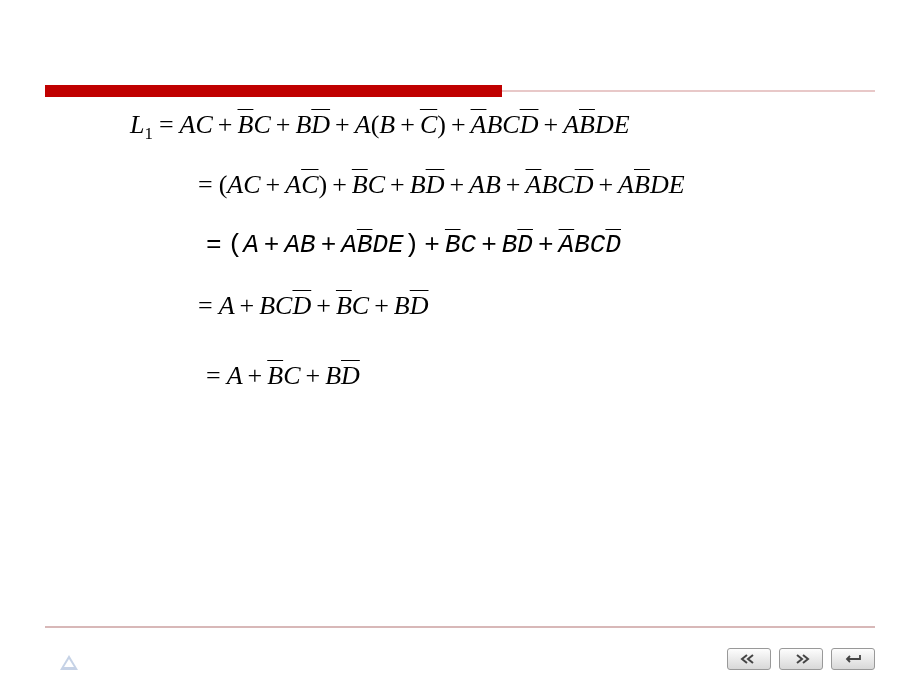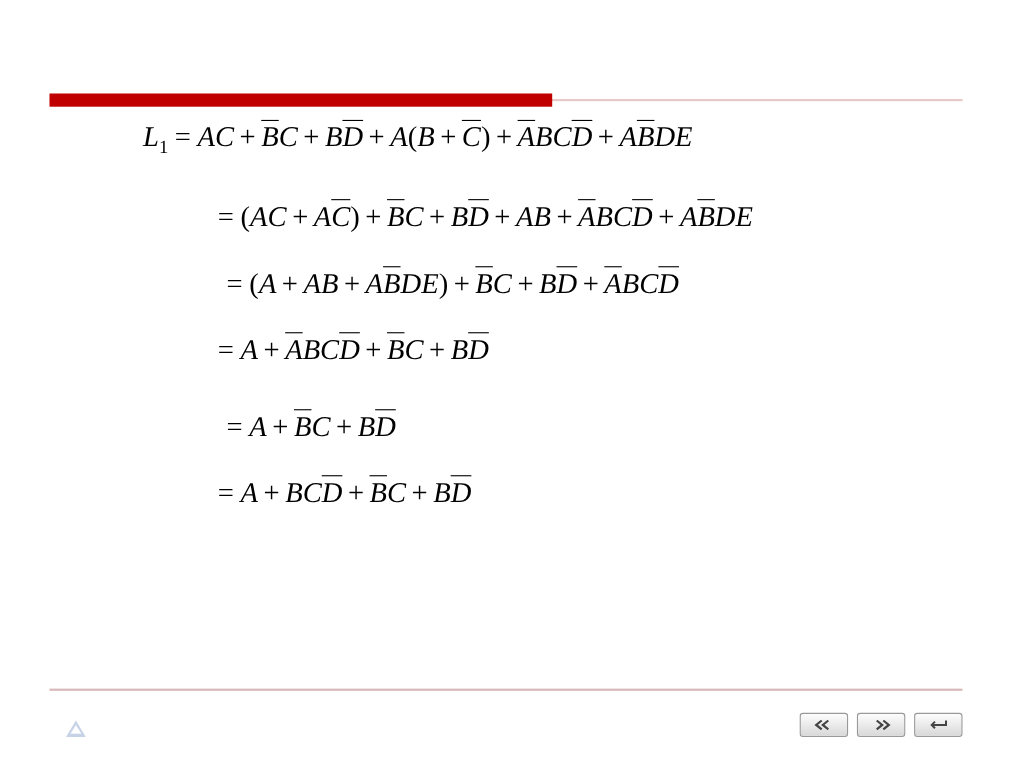--- a/index.html
+++ b/index.html
@@ -50,22 +50,22 @@
       line-height: 1.2;
     }
     .ov { text-decoration: overline; text-decoration-thickness: 1px; display: inline-block; padding-top: 1px; }
     .sub { font-size: 0.65em; vertical-align: sub; font-style: normal; }
     .eq { font-style: normal; padding: 0 6px; }
     .plus { font-style: normal; padding: 0 5px; }
     .lp, .rp { font-style: normal; }
     .indent1 { padding-left: 62px; }
     .indent2 { padding-left: 70px; }
     .l1 { margin-top: 0; font-family: Liberation Serif, serif; }
-    .l2 { margin-top: 36px; }
-    .l3 { margin-top: 28px; }
+    .l2 { margin-top: 24px; }
+    .l3 { margin-top: 28px; font-family: Liberation Mono, monospace; }
     .l4 { margin-top: 28px; }
     .l5 { margin-top: 28px; }
     .l6 { margin-top: 38px; }
 
     .bottom-line {
       position: absolute;
       left: 45px;
       right: 45px;
       bottom: 62px;
       height: 2px;
@@ -131,30 +131,27 @@
   </div>
 
   <div class="eqline l2 indent1">
     <span class="eq">=</span><span class="lp">(</span><span>AC</span><span class="plus">+</span><span>A</span><span class="ov">C</span><span class="rp">)</span><span class="plus">+</span><span class="ov">B</span><span>C</span><span class="plus">+</span><span>B</span><span class="ov">D</span><span class="plus">+</span><span>AB</span><span class="plus">+</span><span class="ov">A</span><span>BC</span><span class="ov">D</span><span class="plus">+</span><span>A</span><span class="ov">B</span><span>DE</span>
   </div>
 
   <div class="eqline l3 indent2">
     <span class="eq">=</span><span class="lp">(</span><span>A</span><span class="plus">+</span><span>AB</span><span class="plus">+</span><span>A</span><span class="ov">B</span><span>DE</span><span class="rp">)</span><span class="plus">+</span><span class="ov">B</span><span>C</span><span class="plus">+</span><span>B</span><span class="ov">D</span><span class="plus">+</span><span class="ov">A</span><span>BC</span><span class="ov">D</span>
   </div>
 
-  <div class="eqline l4 indent1">
-    <span class="eq">=</span><span>A</span><span class="plus">+</span><span class="ov">A</span><span>BC</span><span class="ov">D</span><span class="plus">+</span><span class="ov">B</span><span>C</span><span class="plus">+</span><span>B</span><span class="ov">D</span>
+
+  <div class="eqline l5 indent1">
+    <span class="eq">=</span><span>A</span><span class="plus">+</span><span>BC</span><span class="ov">D</span><span class="plus">+</span><span class="ov">B</span><span>C</span><span class="plus">+</span><span>B</span><span class="ov">D</span>
   </div>
 
   <div class="eqline l6 indent2">
     <span class="eq">=</span><span>A</span><span class="plus">+</span><span class="ov">B</span><span>C</span><span class="plus">+</span><span>B</span><span class="ov">D</span>
-  </div>
-
-  <div class="eqline l5 indent1">
-    <span class="eq">=</span><span>A</span><span class="plus">+</span><span>BC</span><span class="ov">D</span><span class="plus">+</span><span class="ov">B</span><span>C</span><span class="plus">+</span><span>B</span><span class="ov">D</span>
   </div>
 
 </div>
 
 <div class="bottom-line"></div>
 
 <div class="logo"></div>
 
 <div class="nav">
   <div class="nav-btn">

